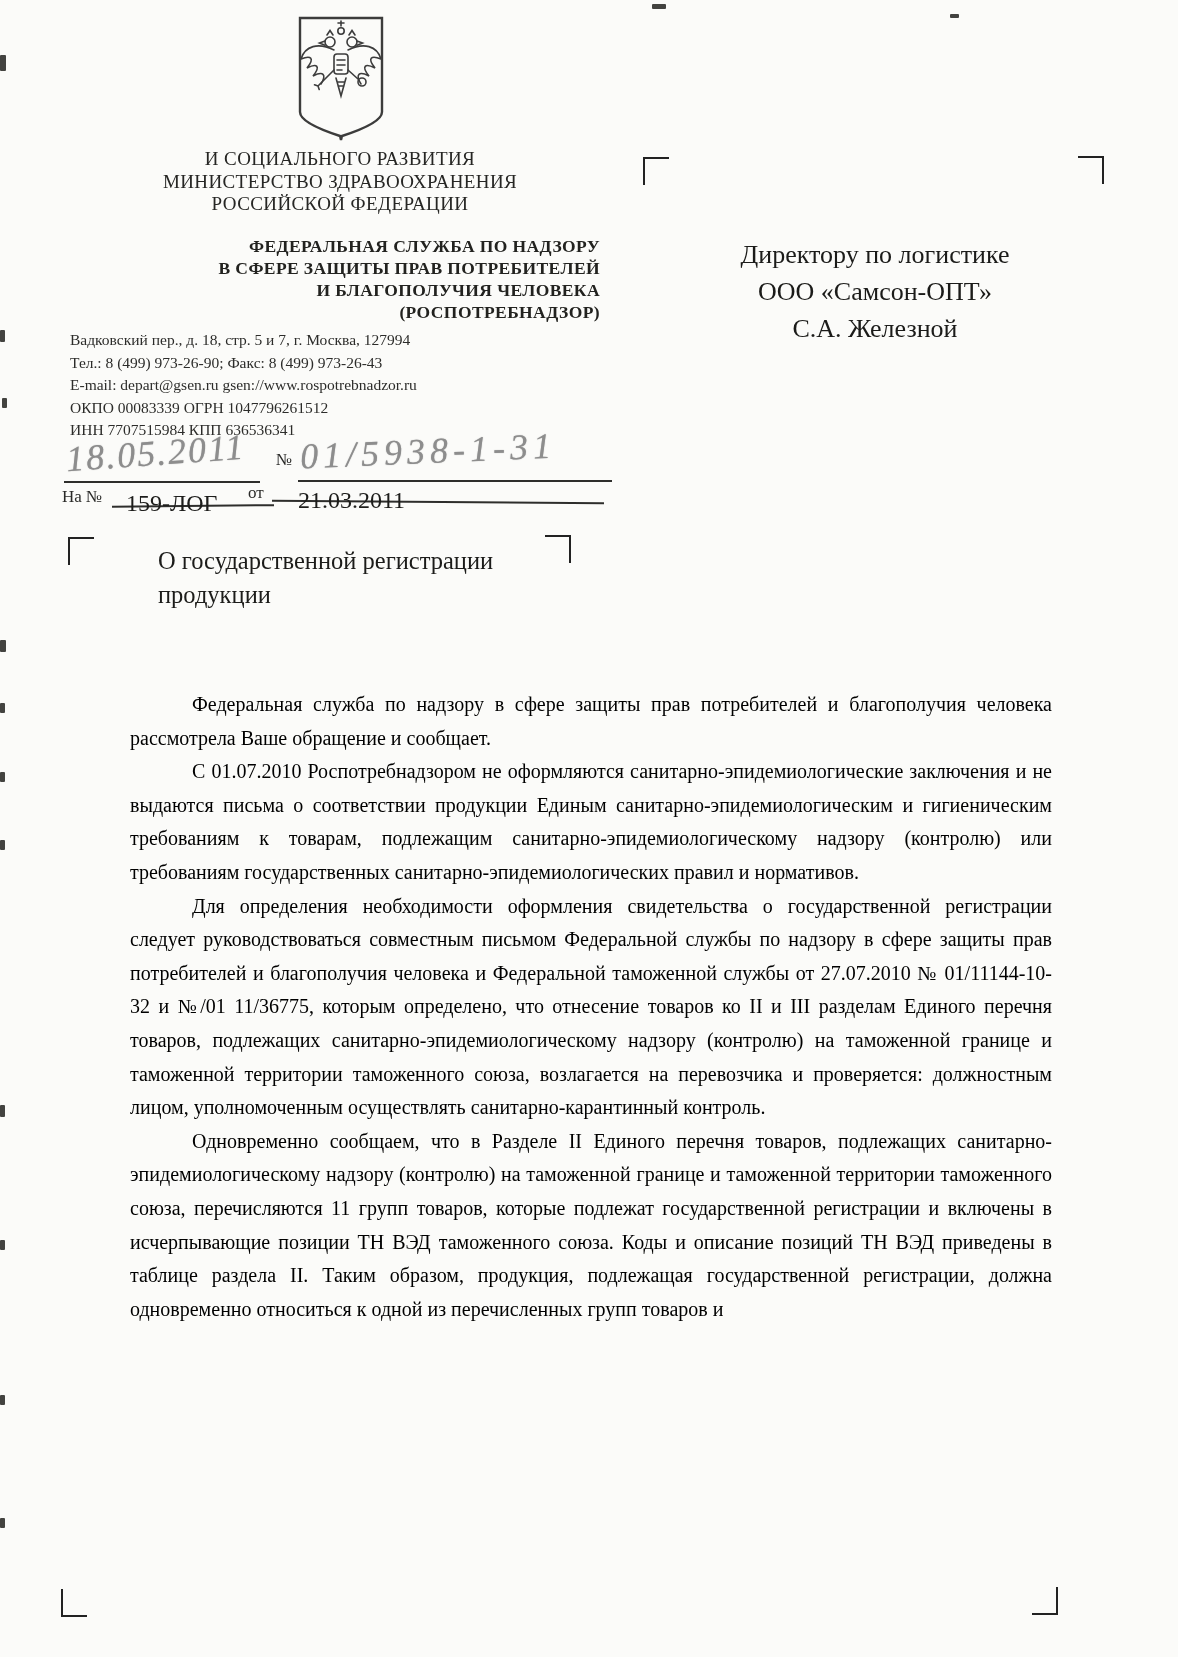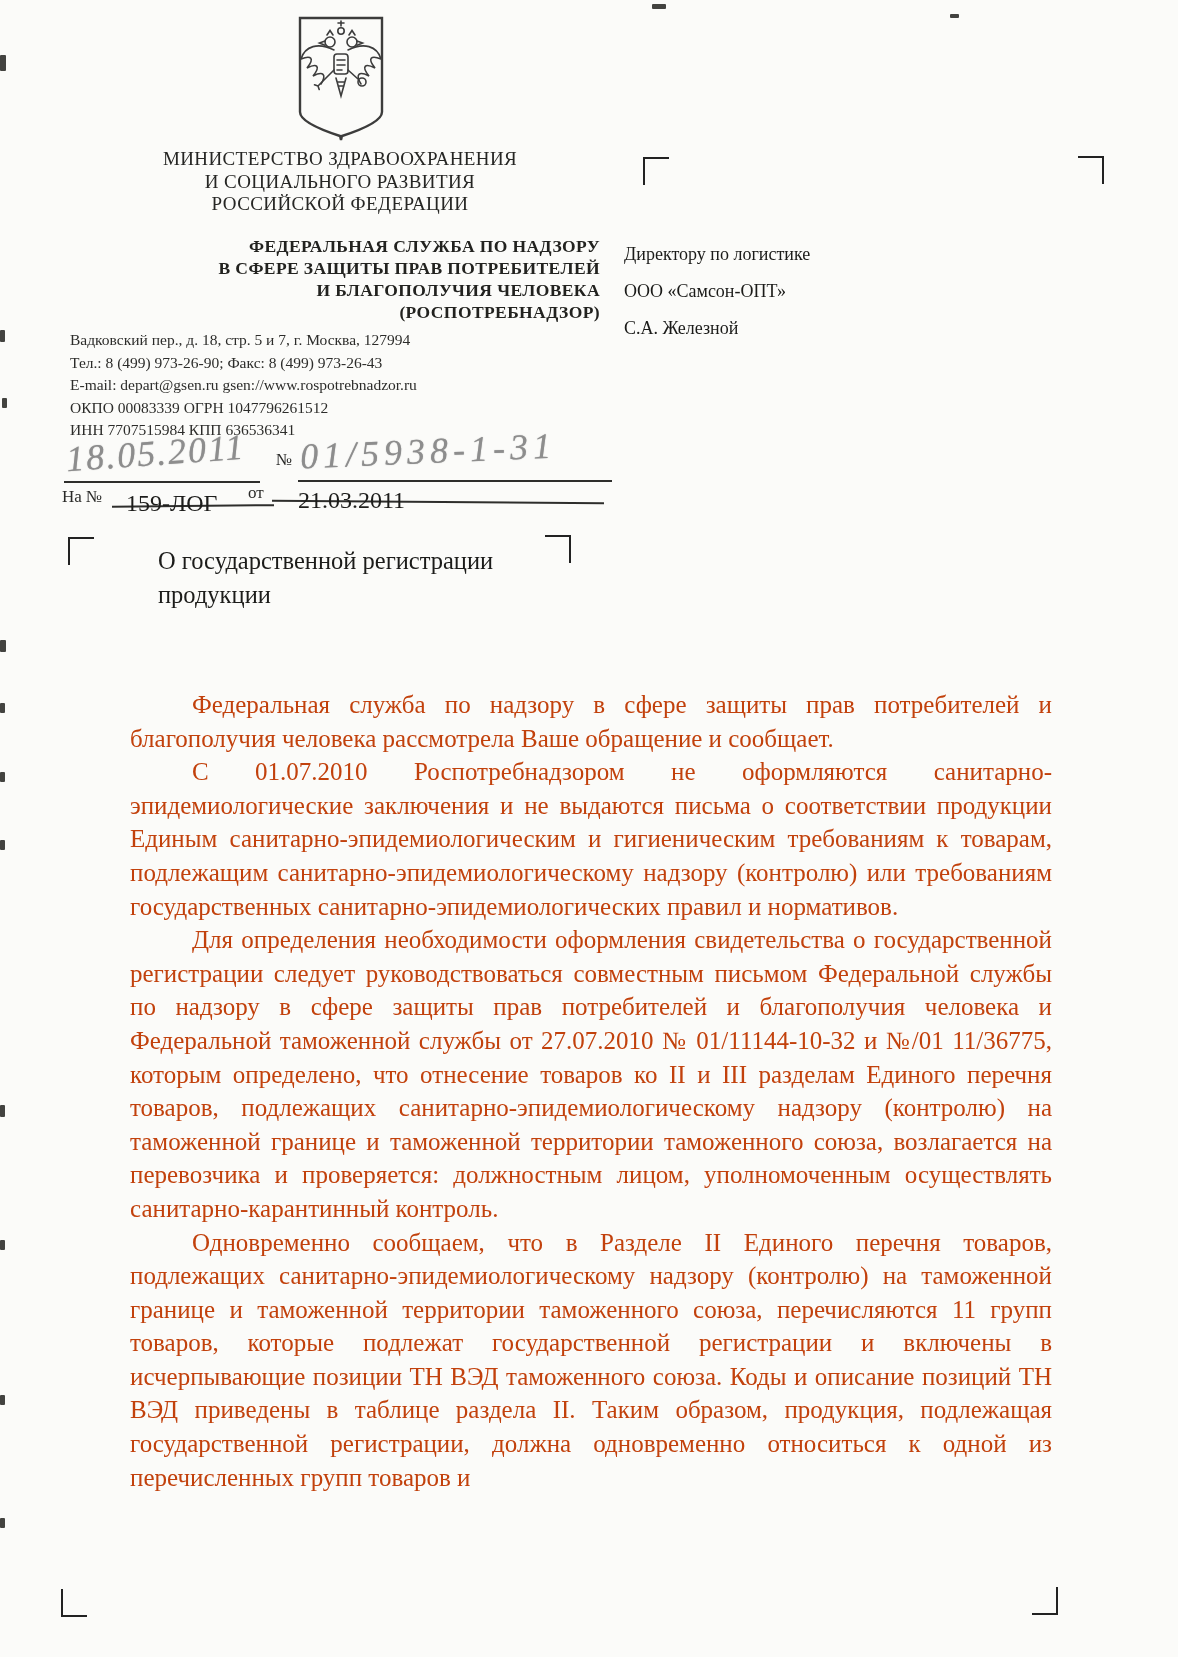--- a/index.html
+++ b/index.html
@@ -27,22 +27,22 @@
     text-align: right; font-weight: bold; font-size: 17.5px;
     line-height: 22px; letter-spacing: 0.4px; color: #22221f;
   }
   .contacts {
     left: 70px; top: 329px; width: 540px;
     text-align: left; font-size: 15.5px; line-height: 22.5px; color: #2c2c2a;
   }
 
   
   .recipient {
-    left: 624px; top: 236px; width: 430px;
-    font-size: 18px; line-height: 37px; color: #1b1b19;
+    left: 660px; top: 236px; width: 430px;
+    font-size: 26px; line-height: 37px; color: #1b1b19; text-align: center;
   }
 
   
   .hand {
     font-style: italic;
     color: #8d8d8d;
     font-size: 36px;
     letter-spacing: 2px;
     text-shadow: 0 0 1px rgba(130,130,130,.7);
     white-space: nowrap;
@@ -74,22 +74,22 @@
   .m4 { left: 545px;  top: 535px; }
   .m5 { left: 61px;   top: 1589px; }
   .m6 { left: 1032px; top: 1587px; }
 
   
   .subject { left: 128px; top: 544px; width: 480px; font-size: 24.5px; line-height: 34px; color: #1c1c1a; margin-left: 30px; }
 
   
   .body-text {
     left: 130px; top: 688px; width: 922px;
-    font-size: 25px; line-height: 33.6px;
-    text-align: justify; color: #c2410c;
+    font-size: 20px; line-height: 33.6px;
+    text-align: justify; color: #000000;
   }
   .body-text p { margin: 0; text-indent: 62px; }
 
   .artifact { position: absolute; background: #222220; opacity: .85; border-radius: 1px; }
 </style>
 </head>
 <body>
 
 <div class="page">
 
@@ -110,22 +110,22 @@
         <path d="M49 48 h8 M49 53 h8 M49 58 h5"></path>
         <path d="M46 58 L30 74 M30 74 l-3.5 -1.2 M30 74 l1.2 3.4"></path>
         <path d="M60 58 L70 67"></path>
         <circle cx="74" cy="70" r="4"></circle>
         <path d="M48 66 L53 84 L58 66 M50 74 h6 M49 70 h8"></path>
       </g>
     </svg>
   </div>
 
   <div class="abs ministry">
+    <div>И СОЦИАЛЬНОГО РАЗВИТИЯ</div>
     <div>МИНИСТЕРСТВО ЗДРАВООХРАНЕНИЯ</div>
-    <div>И СОЦИАЛЬНОГО РАЗВИТИЯ</div>
     <div>РОССИЙСКОЙ ФЕДЕРАЦИИ</div>
   </div>
 
   <div class="abs service">
     <div>ФЕДЕРАЛЬНАЯ СЛУЖБА ПО НАДЗОРУ</div>
     <div>В СФЕРЕ ЗАЩИТЫ ПРАВ ПОТРЕБИТЕЛЕЙ</div>
     <div>И БЛАГОПОЛУЧИЯ ЧЕЛОВЕКА</div>
     <div>(РОСПОТРЕБНАДЗОР)</div>
   </div>
 

